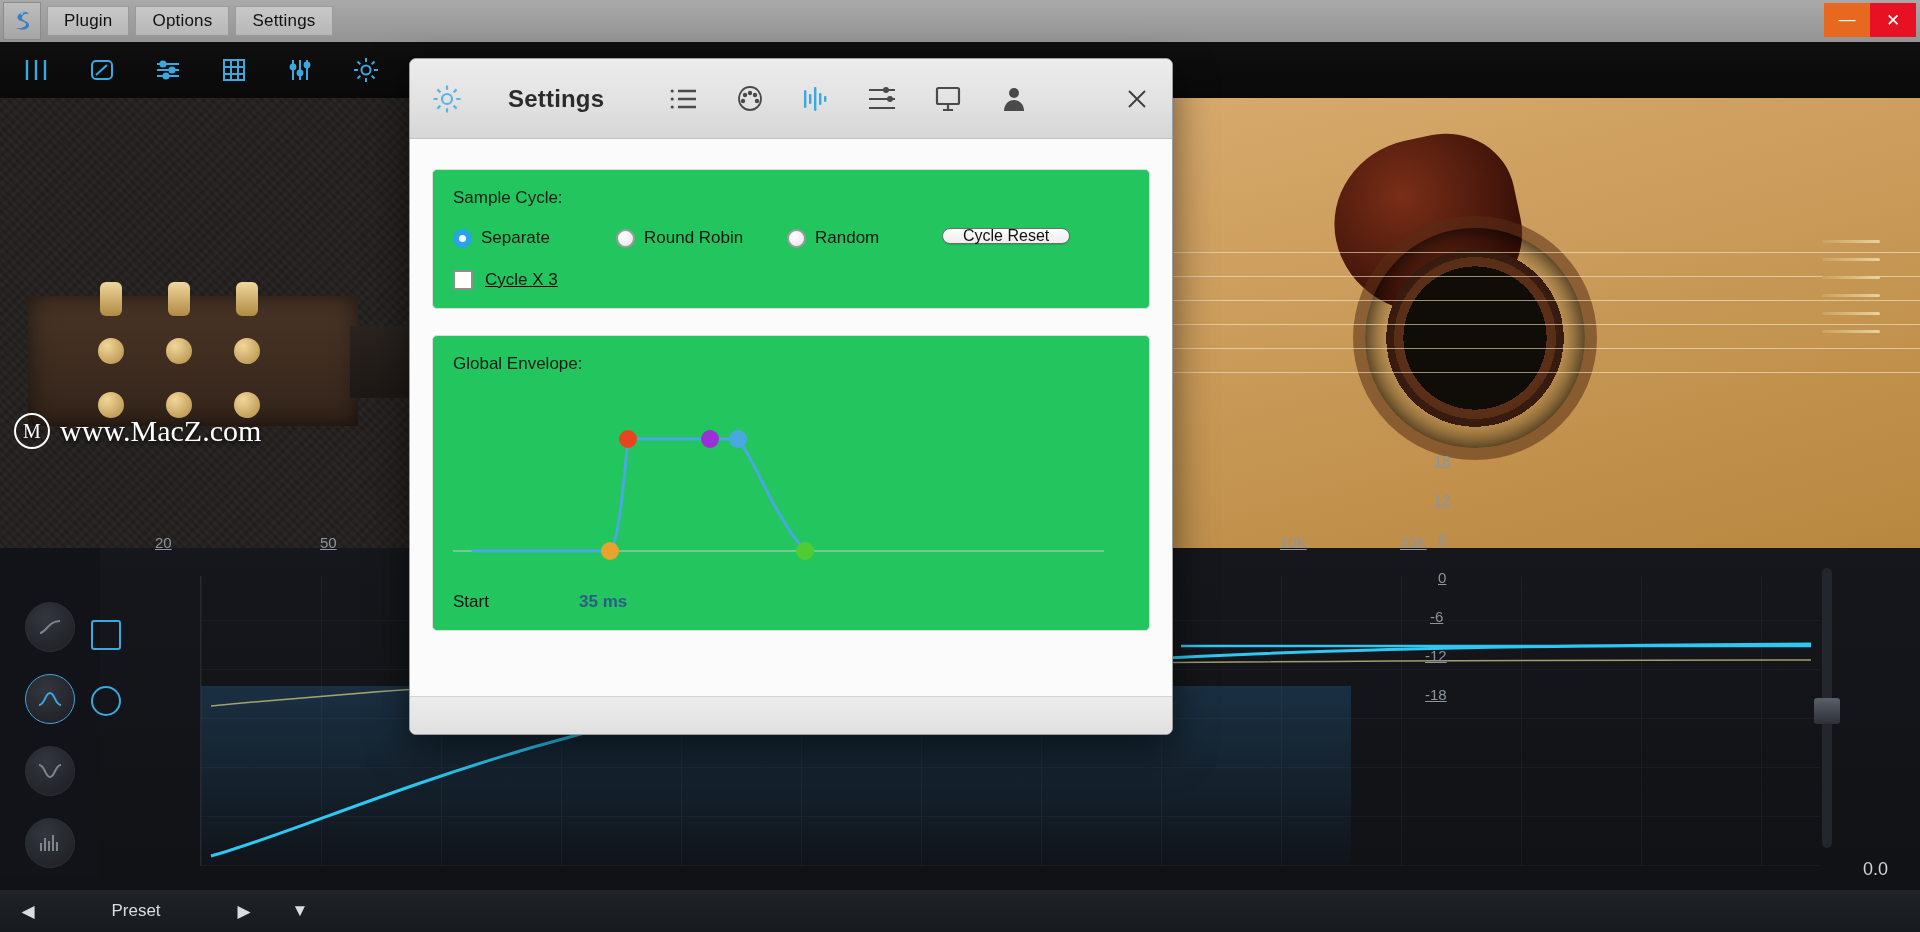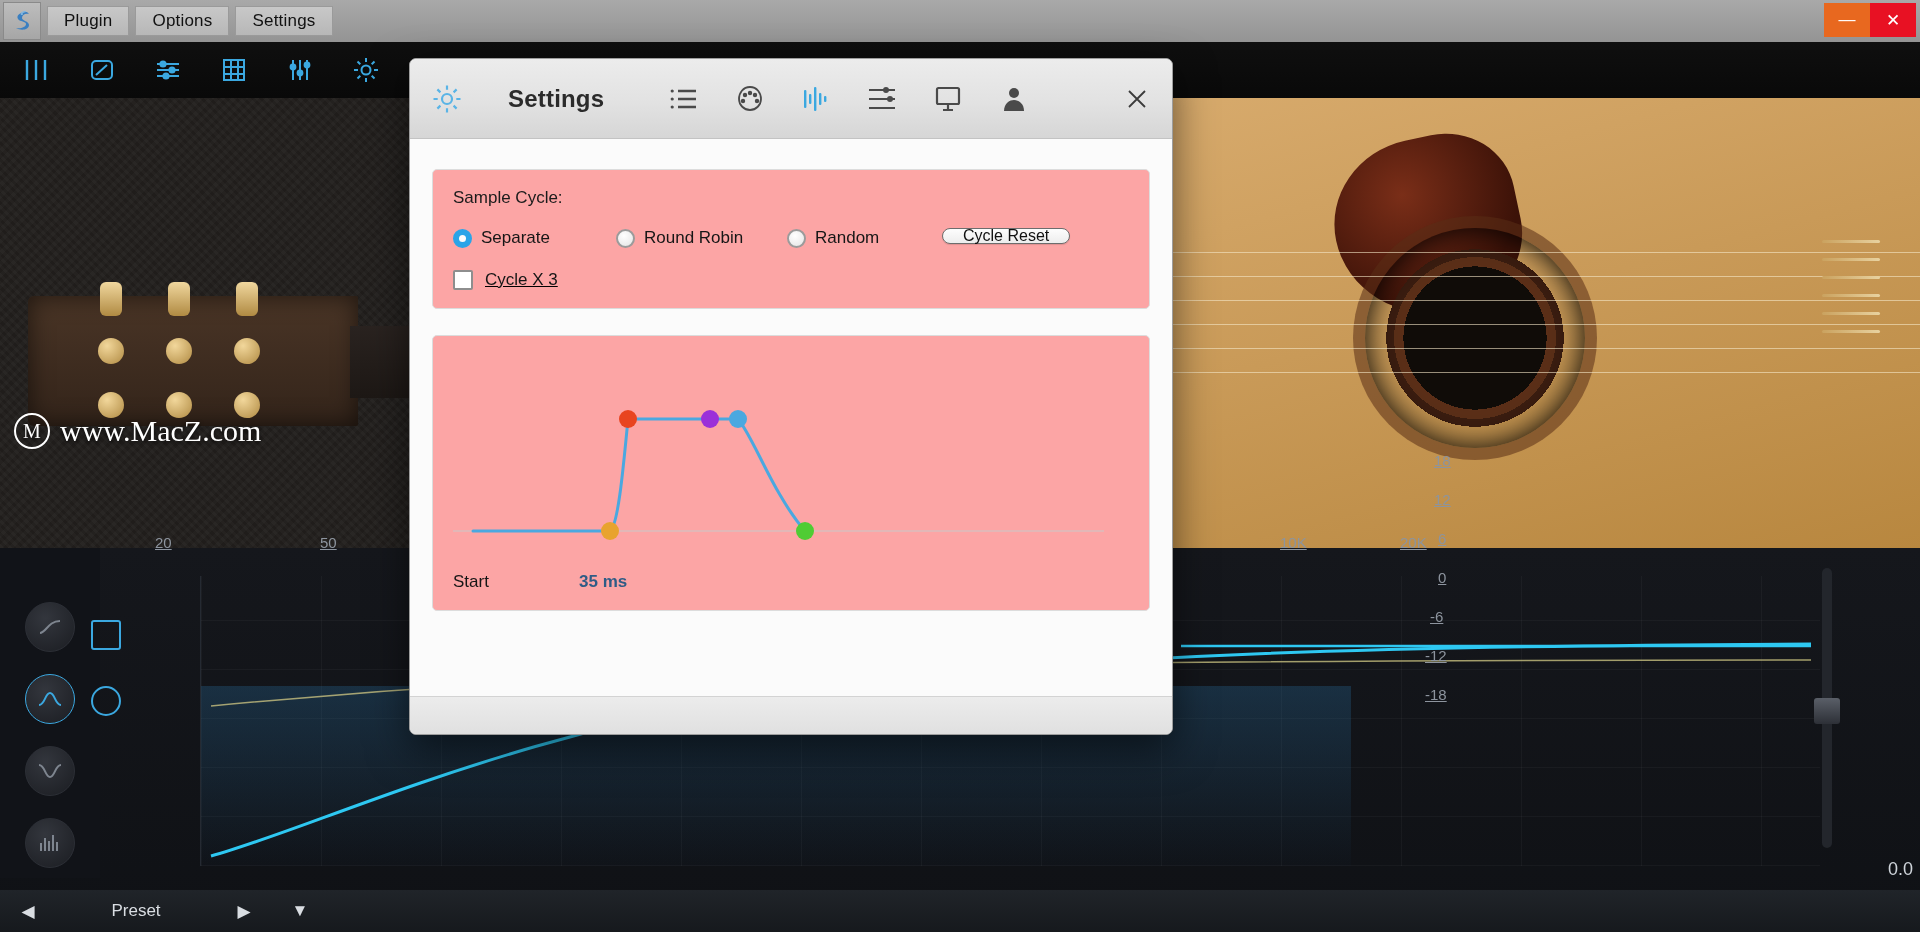--- a/index.html
+++ b/index.html
@@ -126,21 +126,21 @@
   }
   .eq-shade {
     position: absolute; left: 0; top: 110px; width: 1150px; height: 180px;
     background: linear-gradient(180deg, rgba(40,110,160,.30), rgba(20,50,80,.05));
   }
   .eq-freq-lbl { position: absolute; color: #8d949e; font-size: 15px; text-decoration: underline; }
   .eq-fader-track { position:absolute; right: 88px; top: 20px; width: 10px; height: 280px;
     background:#23262c; border-radius: 5px; }
   .eq-fader-thumb { position:absolute; right: 80px; top: 150px; width: 26px; height: 26px;
     background: linear-gradient(180deg,#5a5f68,#2d3037); border-radius: 3px; }
-  .eq-val { position: absolute; right: 7px; bottom: 14px; color: #cfd4da; font-size: 18px; }
+  .eq-val { position: absolute; right: 32px; bottom: 14px; color: #cfd4da; font-size: 18px; }
 
   .preset-bar {
     position: absolute; left: 0; bottom: 0; width: 1920px; height: 42px;
     background: linear-gradient(180deg,#202429,#16191d);
     display: flex; align-items: center; color: #d9dde2; font-size: 17px;
   }
   .pb-btn { width: 56px; height: 42px; display: flex; align-items: center; justify-content: center; }
   .dialog {
     position: absolute; left: 409px; top: 58px; width: 764px; height: 677px;
     background: #f7f7f7;
@@ -165,21 +165,21 @@
   .dlg-tab { width: 40px; height: 40px; display: flex; align-items: center; justify-content: center; }
   .dlg-close {
     position: absolute; right: 20px; top: 50%; transform: translateY(-50%);
     width: 30px; height: 30px; display: flex; align-items: center; justify-content: center;
   }
   .dlg-body { flex: 1 1 auto; padding: 30px 22px 0 22px; background: #fbfbfb; }
   .dlg-footer { height: 38px; flex: 0 0 38px; background: linear-gradient(180deg,#ececec,#e0e0e0);
     border-top: 1px solid #d3d3d3; }
 
   .card {
-    border: 1px solid #dcdcdc; border-radius: 5px; background: #fca5a5;
+    border: 1px solid #dcdcdc; border-radius: 5px; background: #22c55e;
     padding: 18px 20px;
   }
   .card + .card { margin-top: 26px; }
   .card-label { font-size: 17px; color: #1b1b1b; }
 
   .row-radios { display: flex; align-items: flex-start; margin-top: 20px; gap: 11px; }
   .radio-item { display: flex; align-items: center; gap: 9px; font-size: 17px; color: #161616; }
   .radio {
     width: 19px; height: 19px; border-radius: 50%;
     background: radial-gradient(circle at 40% 32%, #ffffff, #e4e4e4);
@@ -482,20 +482,21 @@
           <span class="btn-pill" style="margin-left:14px;">Cycle Reset</span>
         </div>
 
         <div class="row-check">
           <span class="checkbox"></span>
           <span class="check-label">Cycle X 3</span>
         </div>
       </div>
 
       <div class="card">
+        <div class="card-label">Global Envelope:</div>
 
         <div class="env-area">
           <svg width="660" height="190" viewBox="0 0 660 190" style="position:absolute;left:0;top:0;">
 
             <line x1="0" y1="155" x2="651" y2="155" stroke="#c9c9c9" stroke-width="1"></line>
 
             <path d="M20 155 L157 155 C165 150 170 95 175 43 L257 43 L285 43 C300 60 320 118 352 155" fill="none" stroke="#4aa8e0" stroke-width="3" stroke-linecap="round"></path>
 
             <circle cx="157" cy="155" r="9" fill="#e8a32e"></circle>
             <circle cx="175" cy="43" r="9" fill="#e8441f"></circle>

